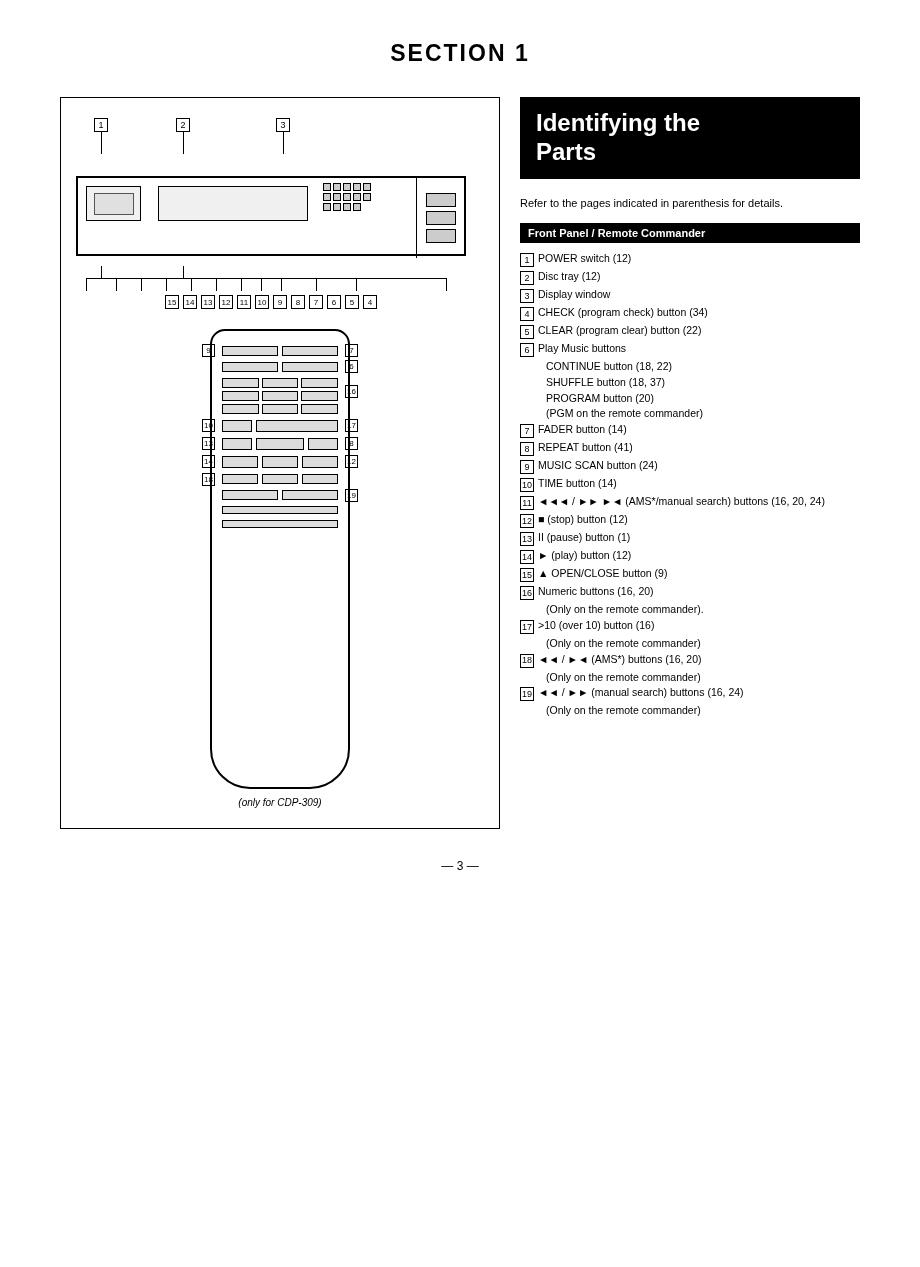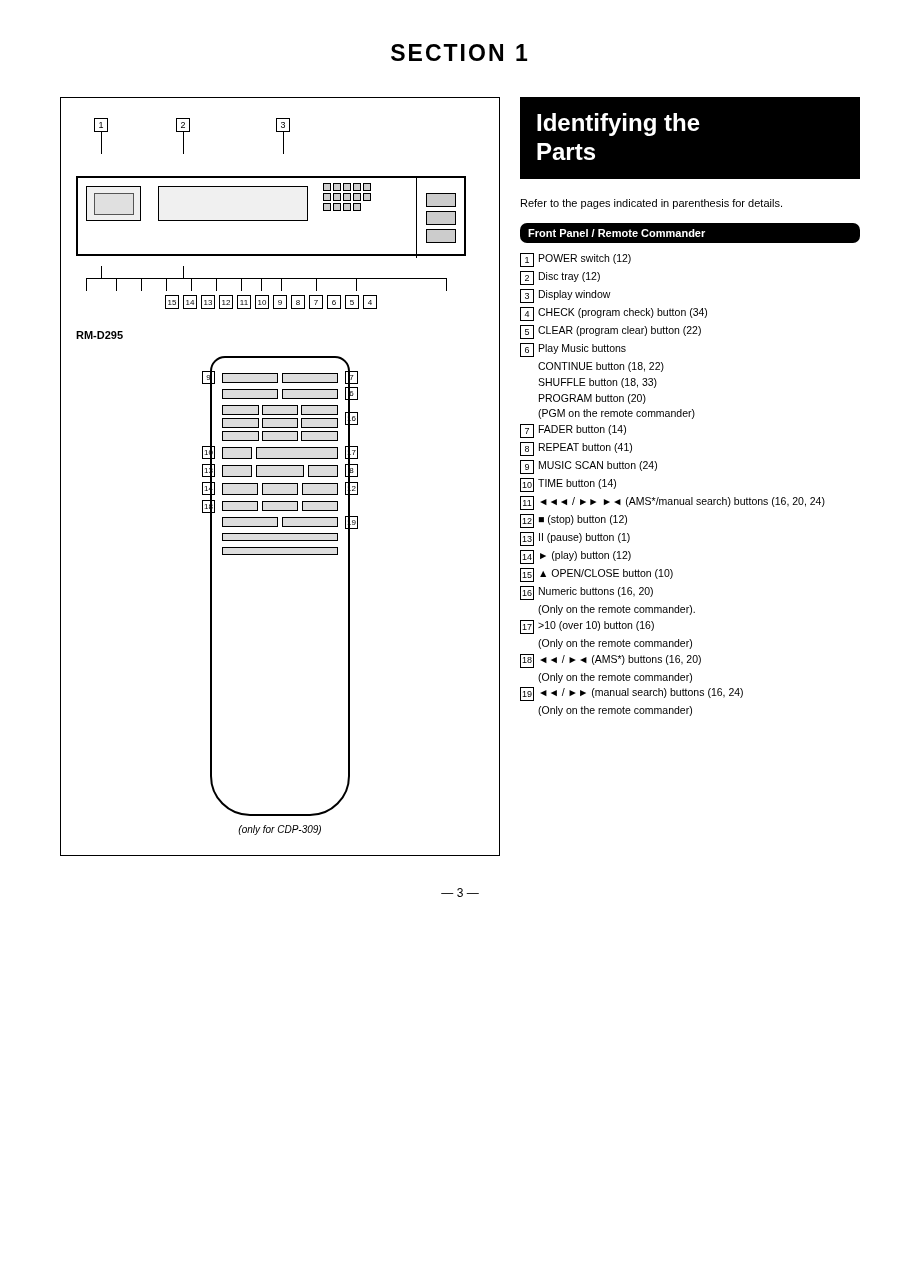--- a/index.html
+++ b/index.html
@@ -160,21 +160,20 @@
       line-height: 1.5;
     }
 
     .front-panel-header {
       background: #000;
       color: #fff;
       padding: 4px 8px;
       font-size: 11px;
       font-weight: bold;
       margin-bottom: 8px;
-      border-radius: 7px;
     }
 
     .parts-list {
       font-size: 10.5px;
       line-height: 1.6;
     }
 
     .parts-list .item {
       display: flex;
       gap: 4px;
@@ -191,21 +190,21 @@
       font-size: 9px;
       flex-shrink: 0;
       margin-top: 2px;
     }
 
     .parts-list .item-text {
       line-height: 1.5;
     }
 
     .sub-item {
-      margin-left: 18px;
+      margin-left: 26px;
       line-height: 1.5;
     }
 
     .ams-note {
       font-size: 10px;
       margin-top: 10px;
       line-height: 1.5;
     }
 
     .page-num {
@@ -340,21 +339,20 @@
             <span>9</span>
             <span>8</span>
             <span>7</span>
             <span>6</span>
             <span>5</span>
             <span>4</span>
           </div>
         </div>
       </div>
 
-      <div class="rm-label">RM-D295</div>
 
       <div class="remote-diagram" style="position:relative;">
 
         <div class="radiofan-watermark">radiofan.</div>
 
         <div class="remote-body">
 
           <div style="position:relative;">
 
             <div style="position:relative; margin-bottom:6px;">
@@ -488,21 +486,21 @@
         </div>
         <div class="item">
           <span class="item-num">5</span>
           <span class="item-text">CLEAR (program clear) button (22)</span>
         </div>
         <div class="item">
           <span class="item-num">6</span>
           <span class="item-text">Play Music buttons</span>
         </div>
         <div class="sub-item">CONTINUE button (18, 22)</div>
-        <div class="sub-item">SHUFFLE button (18, 33)</div>
+        <div class="sub-item">SHUFFLE button (18, 37)</div>
         <div class="sub-item">PROGRAM button (20)</div>
         <div class="sub-item">(PGM on the remote commander)</div>
         <div class="item">
           <span class="item-num">7</span>
           <span class="item-text">FADER button (14)</span>
         </div>
         <div class="item">
           <span class="item-num">8</span>
           <span class="item-text">REPEAT button (41)</span>
         </div>
@@ -525,21 +523,21 @@
         <div class="item">
           <span class="item-num">13</span>
           <span class="item-text">II (pause) button (1)</span>
         </div>
         <div class="item">
           <span class="item-num">14</span>
           <span class="item-text">► (play) button (12)</span>
         </div>
         <div class="item">
           <span class="item-num">15</span>
-          <span class="item-text">▲ OPEN/CLOSE button (10)</span>
+          <span class="item-text">▲ OPEN/CLOSE button (9)</span>
         </div>
         <div class="item">
           <span class="item-num">16</span>
           <span class="item-text">Numeric buttons (16, 20)</span>
         </div>
         <div class="sub-item">(Only on the remote commander).</div>
         <div class="item">
           <span class="item-num">17</span>
           <span class="item-text">&gt;10 (over 10) button (16)</span>
         </div>

